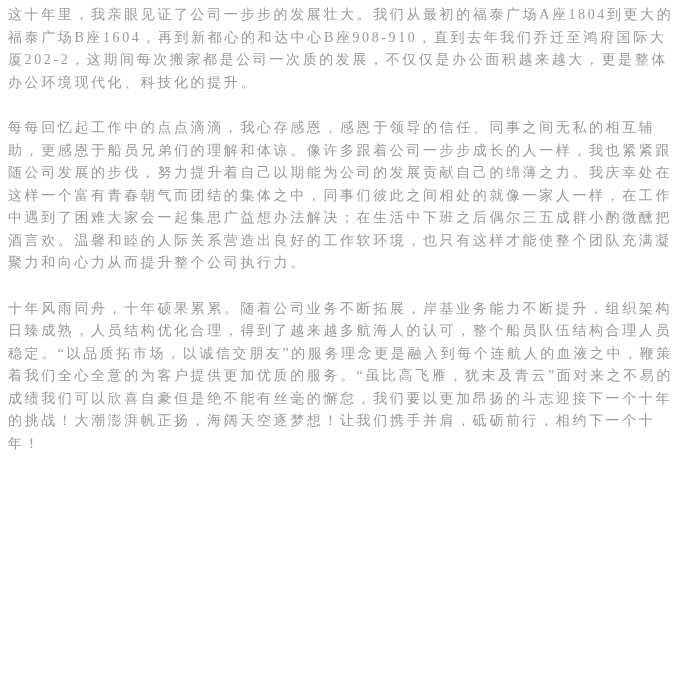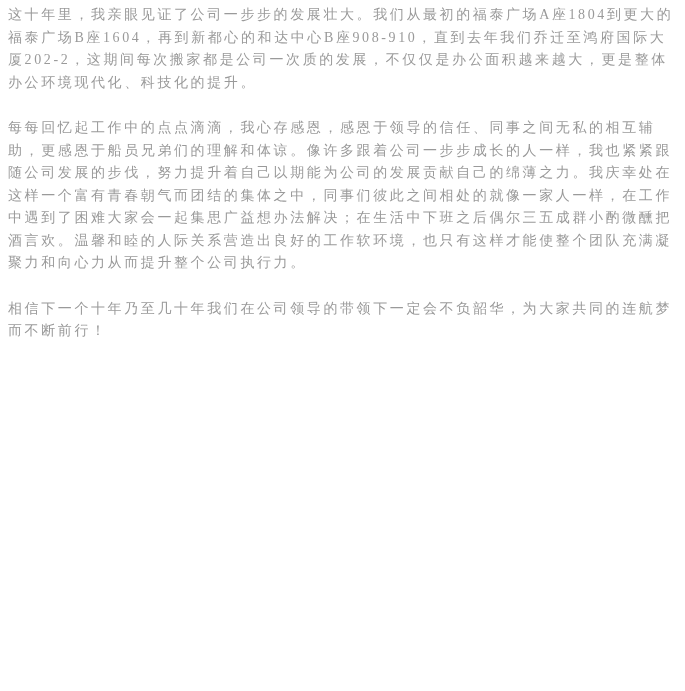--- a/index.html
+++ b/index.html
@@ -28,14 +28,14 @@
     margin: 0 0 23px 0;
     padding: 0;
   }
 </style>
 </head>
 <body>
 
 <div class="article">
   <p>这十年里，我亲眼见证了公司一步步的发展壮大。我们从最初的福泰广场A座1804到更大的福泰广场B座1604，再到新都心的和达中心B座908-910，直到去年我们乔迁至鸿府国际大厦202-2，这期间每次搬家都是公司一次质的发展，不仅仅是办公面积越来越大，更是整体办公环境现代化、科技化的提升。</p>
   <p>每每回忆起工作中的点点滴滴，我心存感恩，感恩于领导的信任、同事之间无私的相互辅助，更感恩于船员兄弟们的理解和体谅。像许多跟着公司一步步成长的人一样，我也紧紧跟随公司发展的步伐，努力提升着自己以期能为公司的发展贡献自己的绵薄之力。我庆幸处在这样一个富有青春朝气而团结的集体之中，同事们彼此之间相处的就像一家人一样，在工作中遇到了困难大家会一起集思广益想办法解决；在生活中下班之后偶尔三五成群小酌微醺把酒言欢。温馨和睦的人际关系营造出良好的工作软环境，也只有这样才能使整个团队充满凝聚力和向心力从而提升整个公司执行力。</p>
-  <p>相信下一个十年乃至几十年我们在公司领导的带领下一定会不负韶华，为大家共同的连航梦而不断前行！</p>
+  <p>十年风雨同舟，十年硕果累累。随着公司业务不断拓展，岸基业务能力不断提升，组织架构日臻成熟，人员结构优化合理，得到了越来越多航海人的认可，整个船员队伍结构合理人员稳定。“以品质拓市场，以诚信交朋友”的服务理念更是融入到每个连航人的血液之中，鞭策着我们全心全意的为客户提供更加优质的服务。“虽比高飞雁，犹未及青云”面对来之不易的成绩我们可以欣喜自豪但是绝不能有丝毫的懈怠，我们要以更加昂扬的斗志迎接下一个十年的挑战！大潮澎湃帆正扬，海阔天空逐梦想！让我们携手并肩，砥砺前行，相约下一个十年！</p>
 </div>
 
 </body></html>

